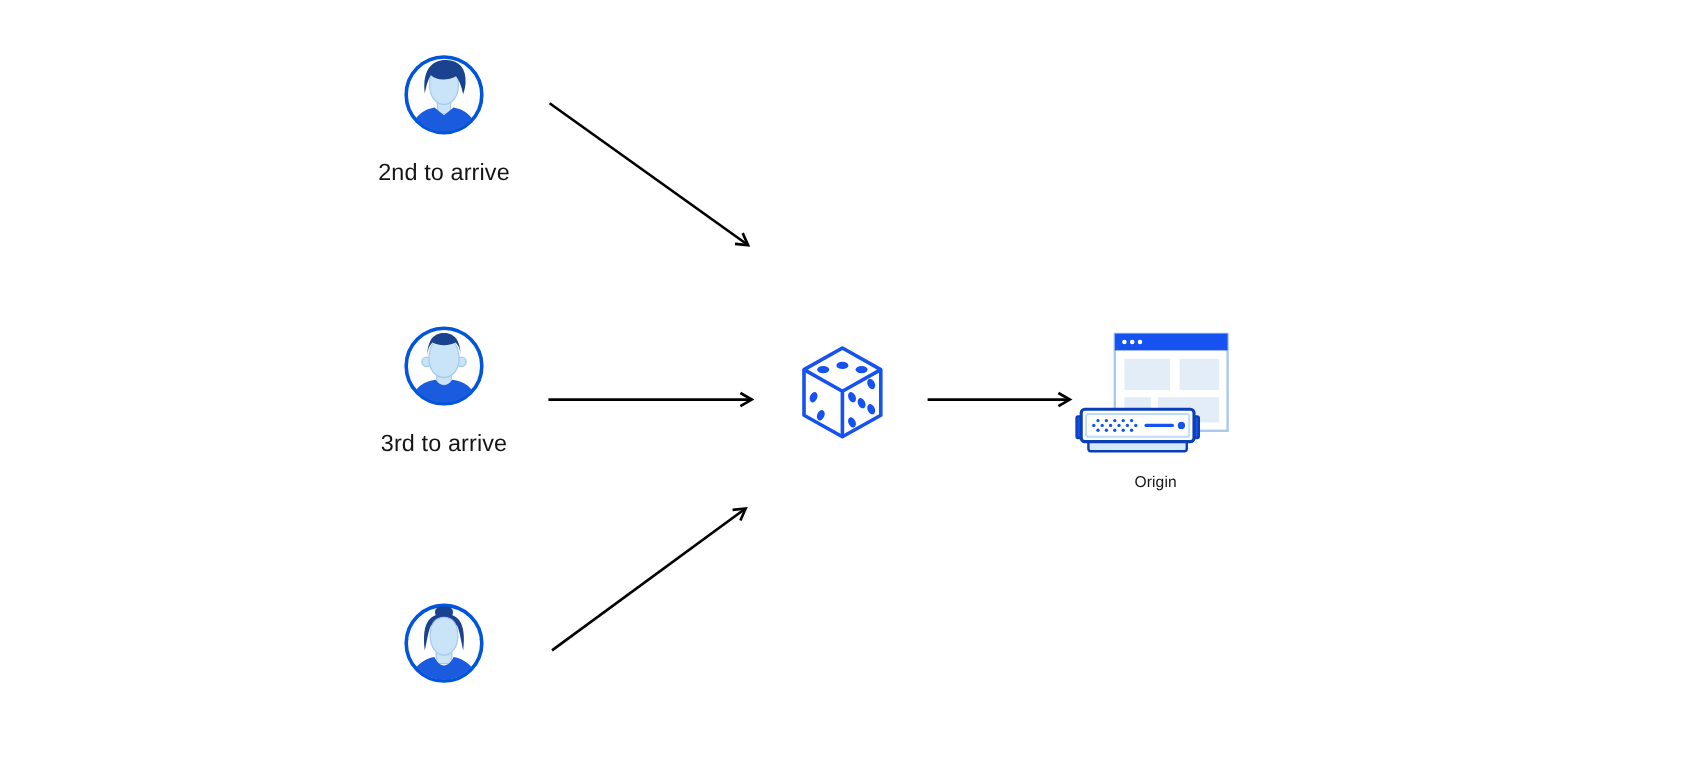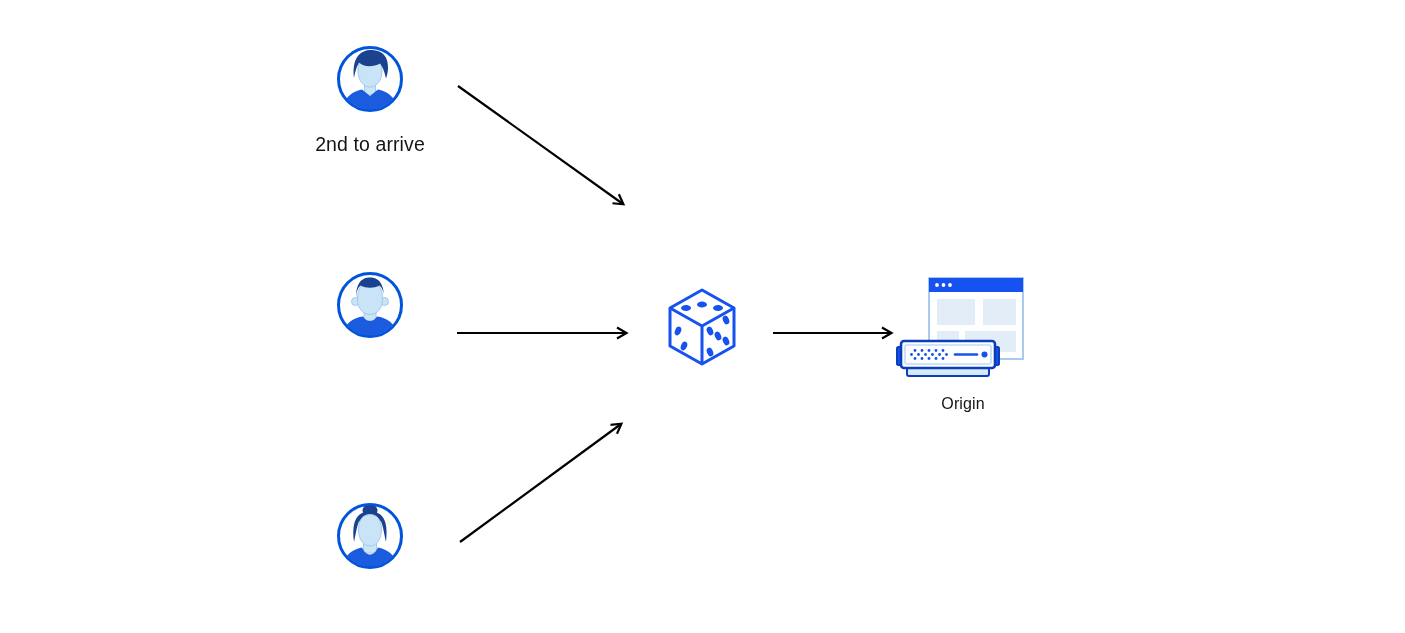--- a/index.html
+++ b/index.html
@@ -78,20 +78,21 @@
       <circle class="ring" cx="34" cy="34" r="31.5"></circle>
       <g clip-path="url(#clipB)">
         <circle class="face" cx="19.5" cy="30.5" r="4"></circle>
         <circle class="face" cx="48.5" cy="30.5" r="4"></circle>
         <rect class="face" x="28" y="35" width="12" height="15"></rect>
         <path class="shirt" d="M5,68 C7,53 17,46.5 27,45.5 C29,48.5 31.5,50 34,50 C36.5,50 39,48.5 41,45.5 C51,46.5 61,53 63,68 Z"></path>
         <path class="face" d="M21.5,28 C21.5,16 27,11 34,11 C41,11 46.5,16 46.5,28 C46.5,37.5 41,43.5 34,43.5 C27,43.5 21.5,37.5 21.5,28 Z"></path>
         <path class="hair" d="M20,27 C20,11.5 26,6.5 34,6.5 C42,6.5 48,11.5 48,27 C48,21.5 46.5,17 43.5,14.5 C37.5,17.5 30.5,17.5 24.5,14.5 C21.5,17 20,21.5 20,27 Z"></path>
       </g>
     </svg>
+    <div class="node-label" style="left:-46px; top:88px; width:160px;">3rd to arrive</div>
   </div>
 
   <div class="node" style="left:336px; top:486px;">
     <svg width="68" height="68" viewBox="0 0 68 68">
       <defs>
           <clipPath id="clipC">
             <circle cx="34" cy="34" r="30.5"></circle>
           </clipPath>
         </defs>
       <circle class="ring" cx="34" cy="34" r="31.5"></circle>
@@ -162,16 +163,16 @@
           <circle class="srv-accent" cx="19" cy="81.5" r="1.4"></circle>
             <circle class="srv-accent" cx="26" cy="81.5" r="1.4"></circle>
             <circle class="srv-accent" cx="33" cy="81.5" r="1.4"></circle>
             <circle class="srv-accent" cx="40" cy="81.5" r="1.4"></circle>
             <circle class="srv-accent" cx="47" cy="81.5" r="1.4"></circle>
         </g>
         <line class="srv-line" x1="59" y1="77.5" x2="81" y2="77.5"></line>
         <circle class="srv-accent" cx="88.5" cy="77.5" r="3"></circle>
       </g>
     </svg>
-    <div class="node-label" style="left:7px; top:117px; width:120px; font-size:16px;">Origin</div>
+    <div class="node-label" style="left:7px; top:117px; width:120px; font-size:13px;">Origin</div>
   </div>
 
 </div>
 
 </body></html>

